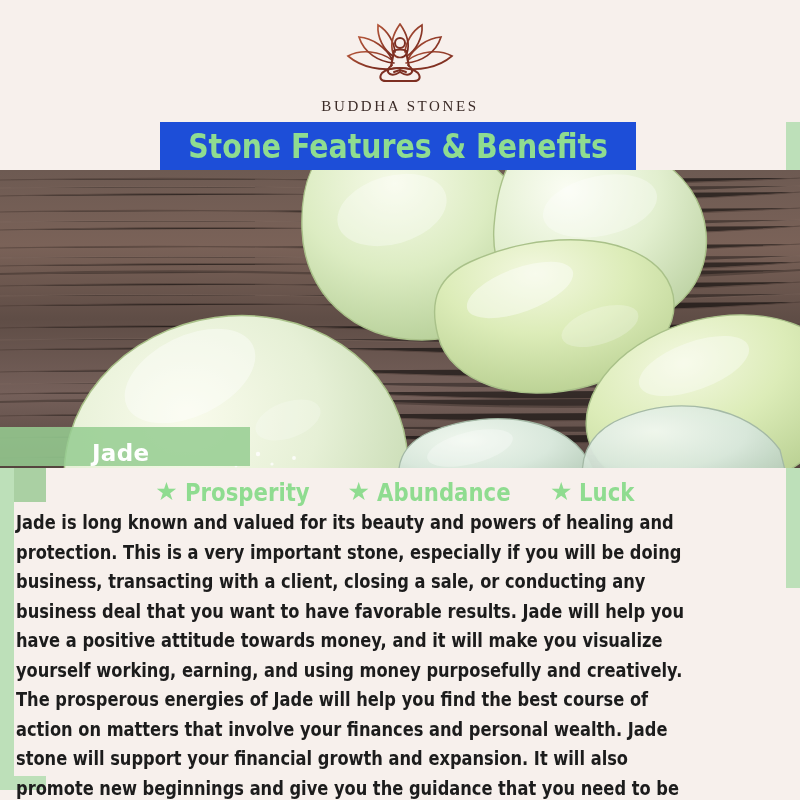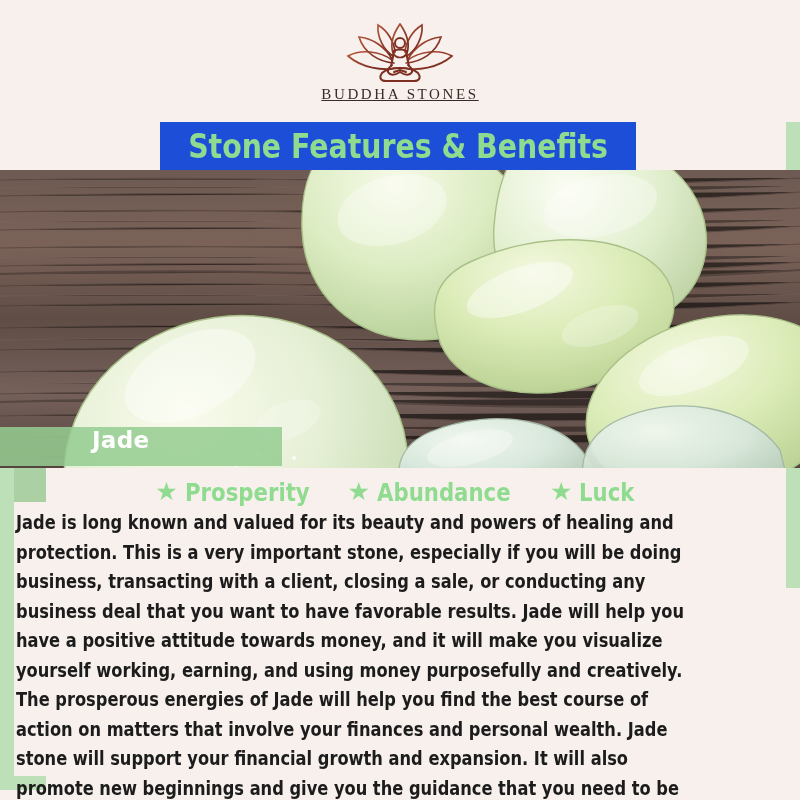--- a/index.html
+++ b/index.html
@@ -59,27 +59,26 @@
     background: #f7f0ec;
     display: flex;
     flex-direction: column;
     align-items: center;
     justify-content: flex-start;
     padding-top: 20px;
     z-index: 6;
   }
   .logo-mark { width: 140px; height: 62px; display:block; }
   .logo-word {
-    margin-top: 4px;
+    margin-top: 16px;
     font-family: "Liberation Serif", serif;
     font-size: 15px;
     letter-spacing: 2.6px;
     color: #3b2b27;
     white-space: nowrap;
-    text-decoration: underline;
   }
 
   
   .title-banner {
     position: absolute;
     left: 160px; top: 122px;
     width: 476px; height: 48px;
     background: #1d4ed8;
     display: flex;
     align-items: center;
@@ -105,24 +104,24 @@
     overflow: hidden;
     z-index: 2;
     background: #6b5750;
   }
   .photo svg { display:block; width:800px; height:298px; }
 
   
   .stone-band {
     position: absolute;
     left: 0; top: 427px;
-    width: 282px; height: 39px;
+    width: 250px; height: 39px;
     background: rgba(150, 205, 145, 0.86);
     display: flex;
-    align-items: flex-start;
+    align-items: flex-end;
     z-index: 5;
   }
   .stone-band-label {
     margin-left: 92px;
     font-family: "DejaVu Sans", sans-serif;
     font-weight: bold;
     font-size: 23px;
     color: #ffffff;
     letter-spacing: 0.3px;
   }

